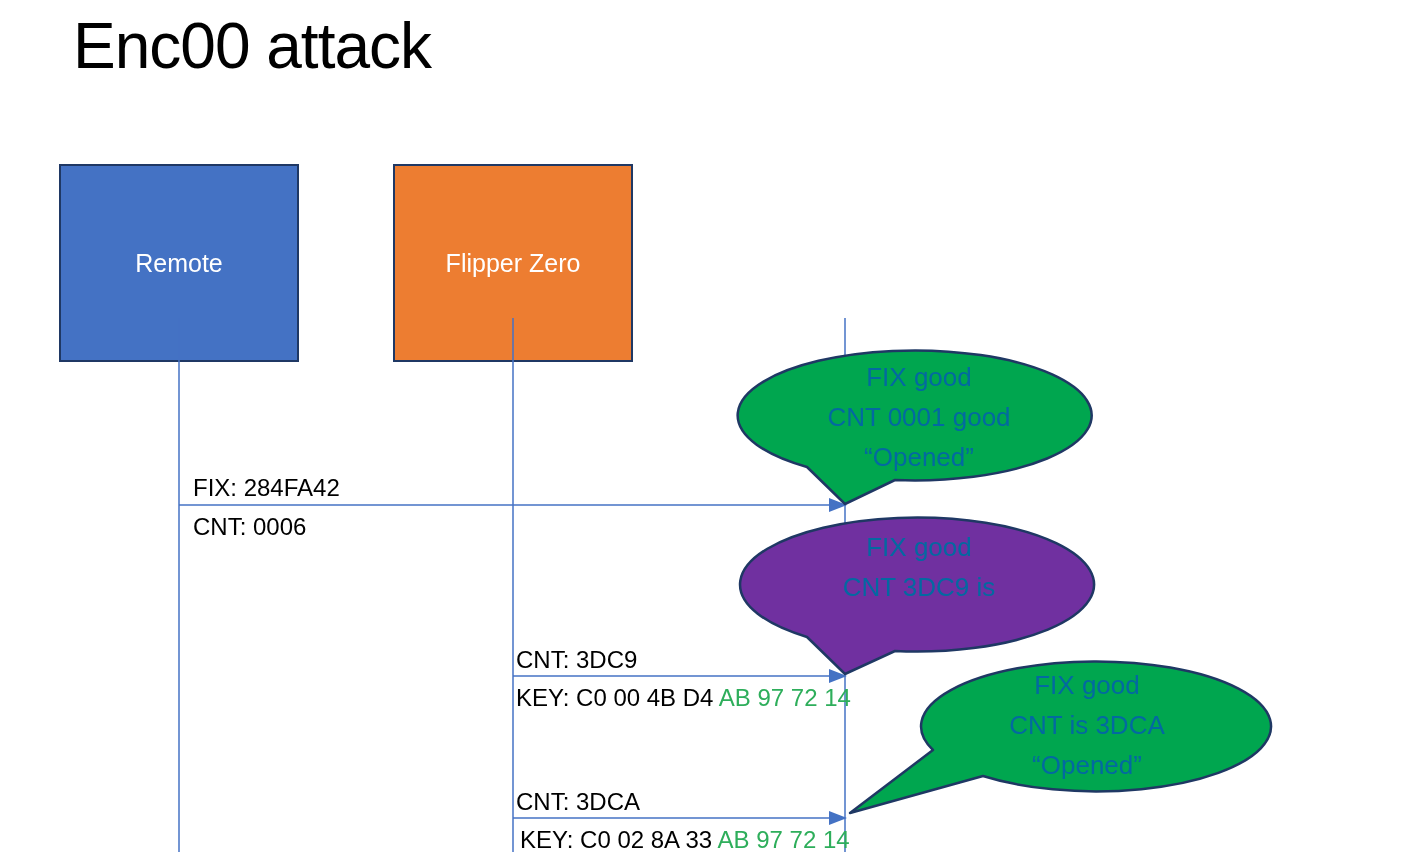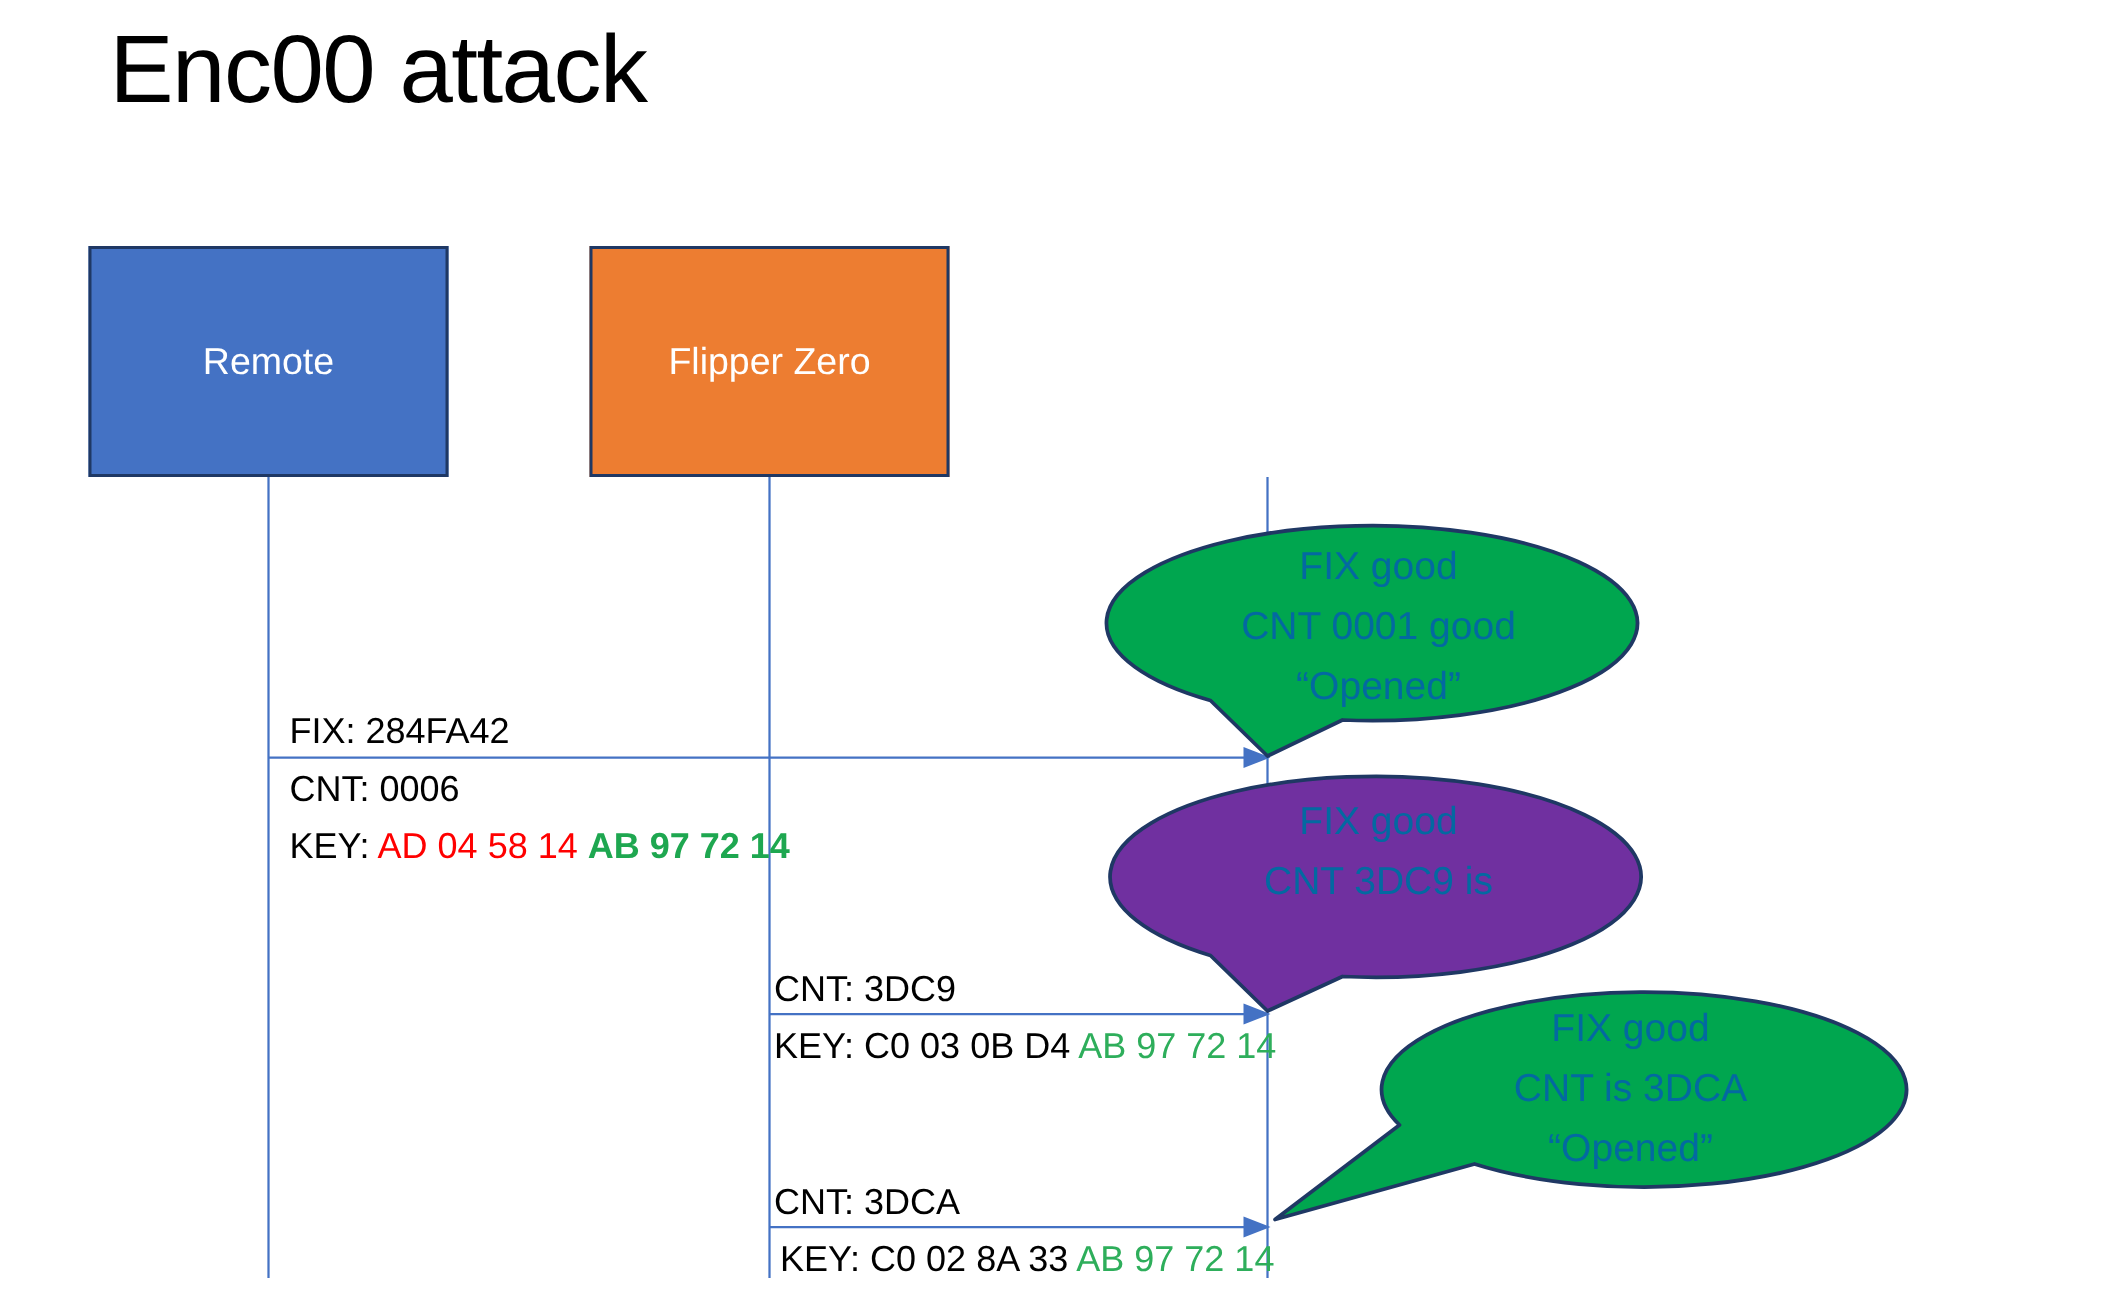--- a/index.html
+++ b/index.html
@@ -9,21 +9,21 @@
     background:#ffffff;
     overflow:hidden;
     font-family:"Liberation Sans", sans-serif;
   }
   .slide-title{
     position:absolute;left:73px;top:0px;
     font-size:64px;font-weight:300;letter-spacing:-1px;
     color:#000000;line-height:92px;white-space:nowrap;
   }
   .actor{
-    position:absolute;top:164px;width:240px;height:154px;
+    position:absolute;top:164px;width:240px;height:198px;
     border:2px solid #1F3864;box-sizing:border-box;
     display:flex;align-items:center;justify-content:center;
     color:#ffffff;font-size:25px;
   }
   .actor-remote{left:59px;background:#4472C4;}
   .actor-flipper{left:393px;background:#ED7D31;}
   .actor-receiver{left:726px;width:239px;background:#00B050;}
   .diagram-svg{position:absolute;left:0;top:0;}
   .msg{
     position:absolute;color:#000000;font-size:24px;line-height:38px;
@@ -71,28 +71,27 @@
     <path d="M 845 674 L 807 637 A 177 67 0 1 1 895 651 Z" fill="#7030A0" stroke="#1F3864" stroke-width="2.5" stroke-linejoin="round"></path>
 
     <path d="M 850 813 L 933 750 A 175 65 0 1 1 983 776 Z" fill="#00A64F" stroke="#1F3864" stroke-width="2.5" stroke-linejoin="round"></path>
   </svg>
 
   <div class="msg" style="left:193px;top:469px;">
     <span>FIX: 284FA42</span>
   </div>
   <div class="msg" style="left:193px;top:508px;">
     <div>CNT: 0006</div>
-    <div><span>KEY: </span><span class="key-red">AD 04 58 14 </span><span class="key-green-bold">AB 97 72 14</span></div>
   </div>
 
   <div class="msg" style="left:516px;top:641px;">
     <span>CNT: 3DC9</span>
   </div>
   <div class="msg" style="left:516px;top:679px;">
-    <span>KEY: </span><span>C0 03 0B D4 </span><span class="key-green">AB 97 72 14</span>
+    <span>KEY: </span><span>C0 00 4B D4 </span><span class="key-green">AB 97 72 14</span>
   </div>
 
   <div class="msg" style="left:516px;top:783px;">
     <span>CNT: 3DCA</span>
   </div>
   <div class="msg" style="left:520px;top:821px;">
     <span>KEY: </span><span>C0 02 8A 33 </span><span class="key-green">AB 97 72 14</span>
   </div>
 
   <div class="callout-text" style="left:744px;top:357px;">

